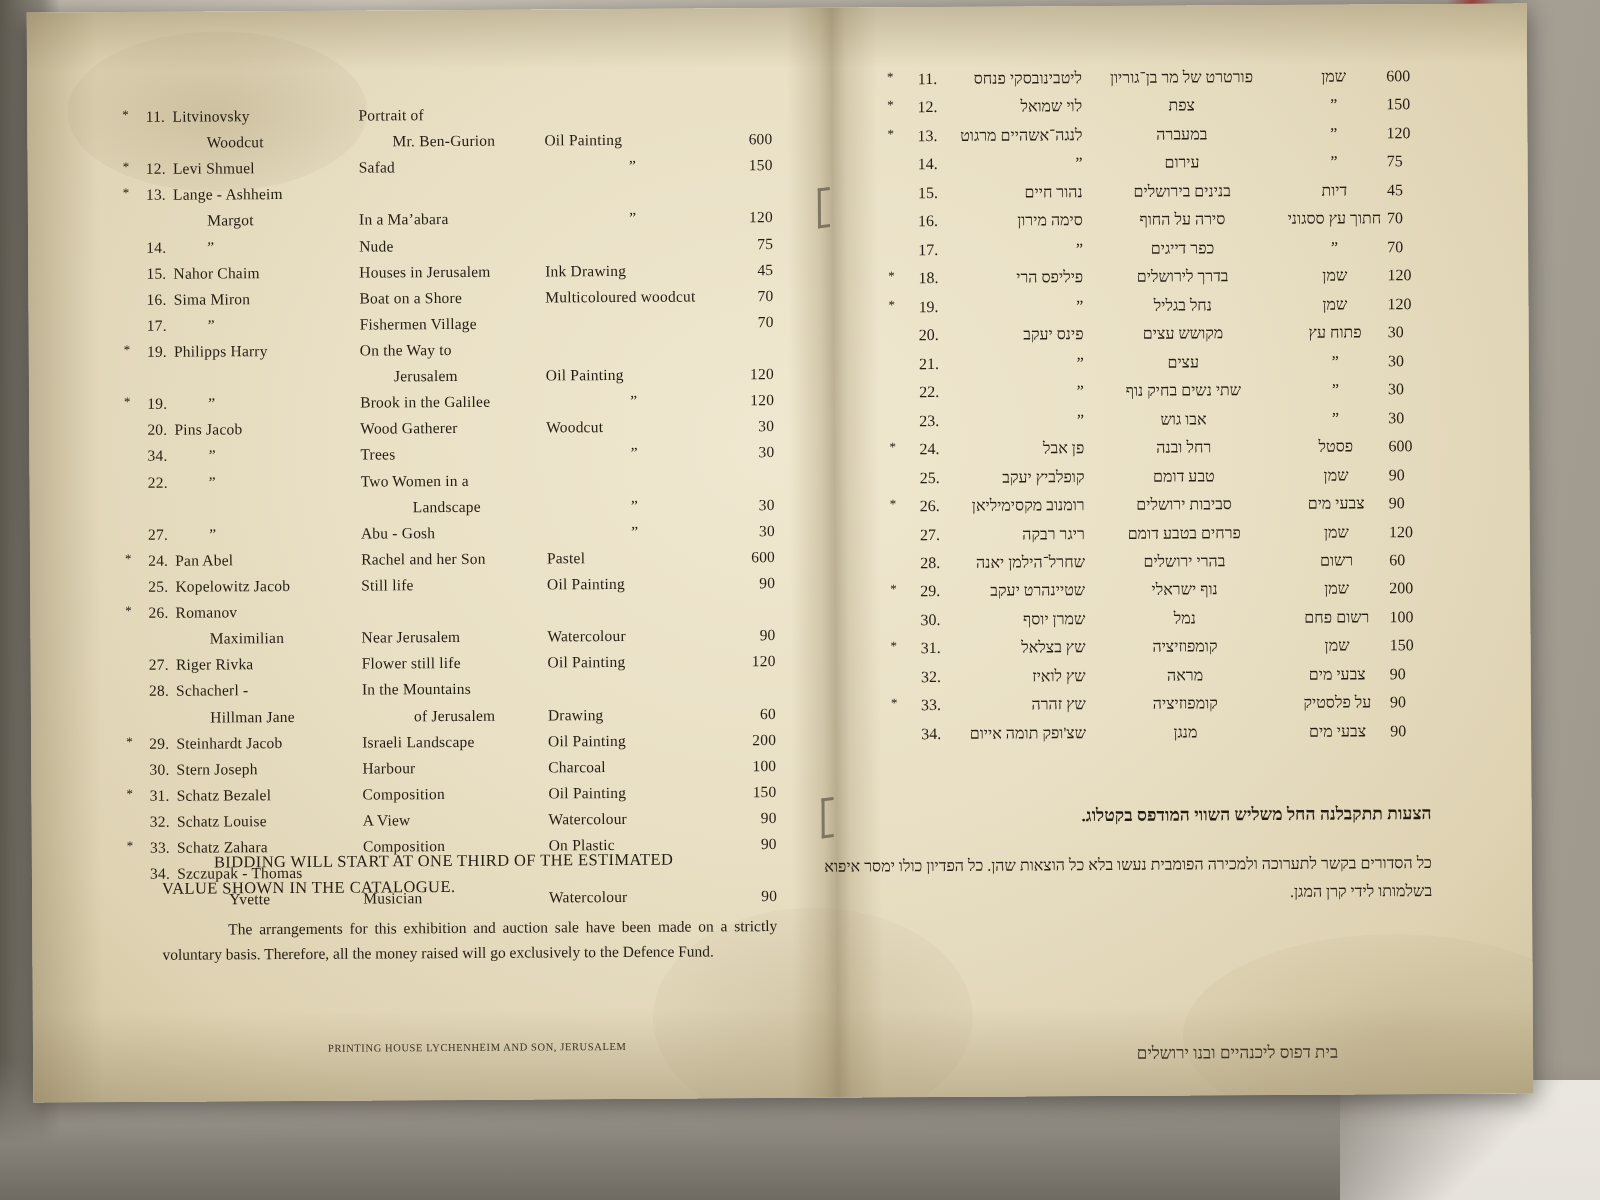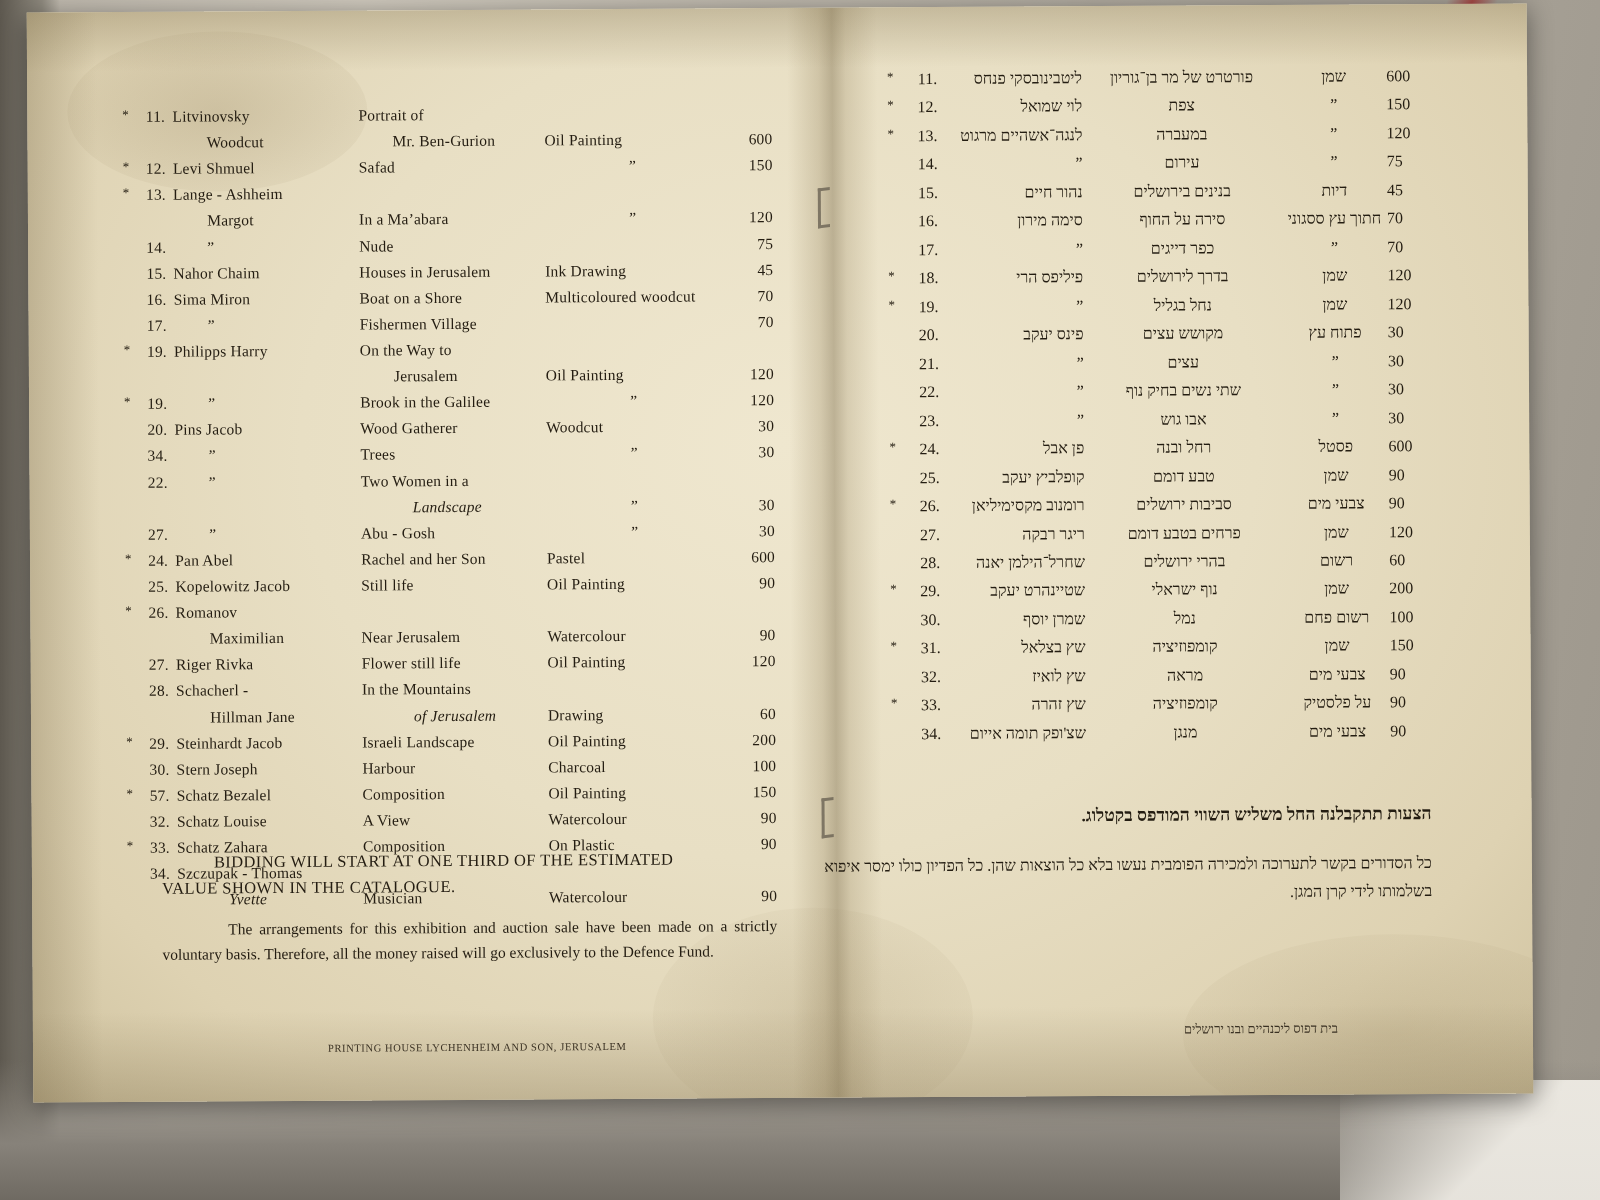--- a/index.html
+++ b/index.html
@@ -114,21 +114,21 @@
     line-height: 1.62;
     font-family: "Liberation Serif", serif;
   }
   .c-mark  { width: 16px; text-align: left; font-size: 13px; }
   .c-num   { width: 34px; text-align: center; padding-right: 6px; }
   .c-name  { width: 185px; }
   .c-title { width: 185px; }
   .c-med   { width: 175px; }
   .c-price { width: 52px; text-align: right; }
   .indent  { display: inline-block; padding-left: 34px; }
-  .indent2 { display: inline-block; padding-left: 52px; font-style: italic; }
+  .indent2 { display: inline-block; padding-left: 52px; }
   .dittoc  { display: inline-block; width: 100%; text-align: center; padding-right: 70px;}
 
   .eng-note {
     position: absolute;
     left: 130px;
     top: 838px;
     width: 620px;
     color: #241d12;
     font-size: 16.5px;
     line-height: 1.55;
@@ -197,23 +197,23 @@
     width: 610px;
     direction: rtl;
     color: #241d12;
     font-size: 16px;
     line-height: 1.75;
     text-align: right;
   }
   .imprint-he {
     position: absolute;
     right: 195px;
-    top: 1016px;
+    top: 1038px;
     direction: rtl;
-    font-size: 13px;
+    font-size: 17px;
     color: #3a3123;
   }
 </style>
 </head>
 <body>
 
 <div id="page">
   <div class="backdrop"></div>
   <div class="backdrop-dark-left"></div>
   <div class="backdrop-bottom"></div>
@@ -460,21 +460,21 @@
             <td class="c-mark"></td>
             <td class="c-num">30.</td>
             <td class="c-name">Stern Joseph</td>
             <td class="c-title">Harbour</td>
             <td class="c-med">Charcoal</td>
             <td class="c-price">100</td>
           </tr>
 
           <tr>
             <td class="c-mark">*</td>
-            <td class="c-num">57.</td>
+            <td class="c-num">31.</td>
             <td class="c-name">Schatz Bezalel</td>
             <td class="c-title">Composition</td>
             <td class="c-med">Oil Painting</td>
             <td class="c-price">150</td>
           </tr>
 
           <tr>
             <td class="c-mark"></td>
             <td class="c-num">32.</td>
             <td class="c-name">Schatz Louise</td>

